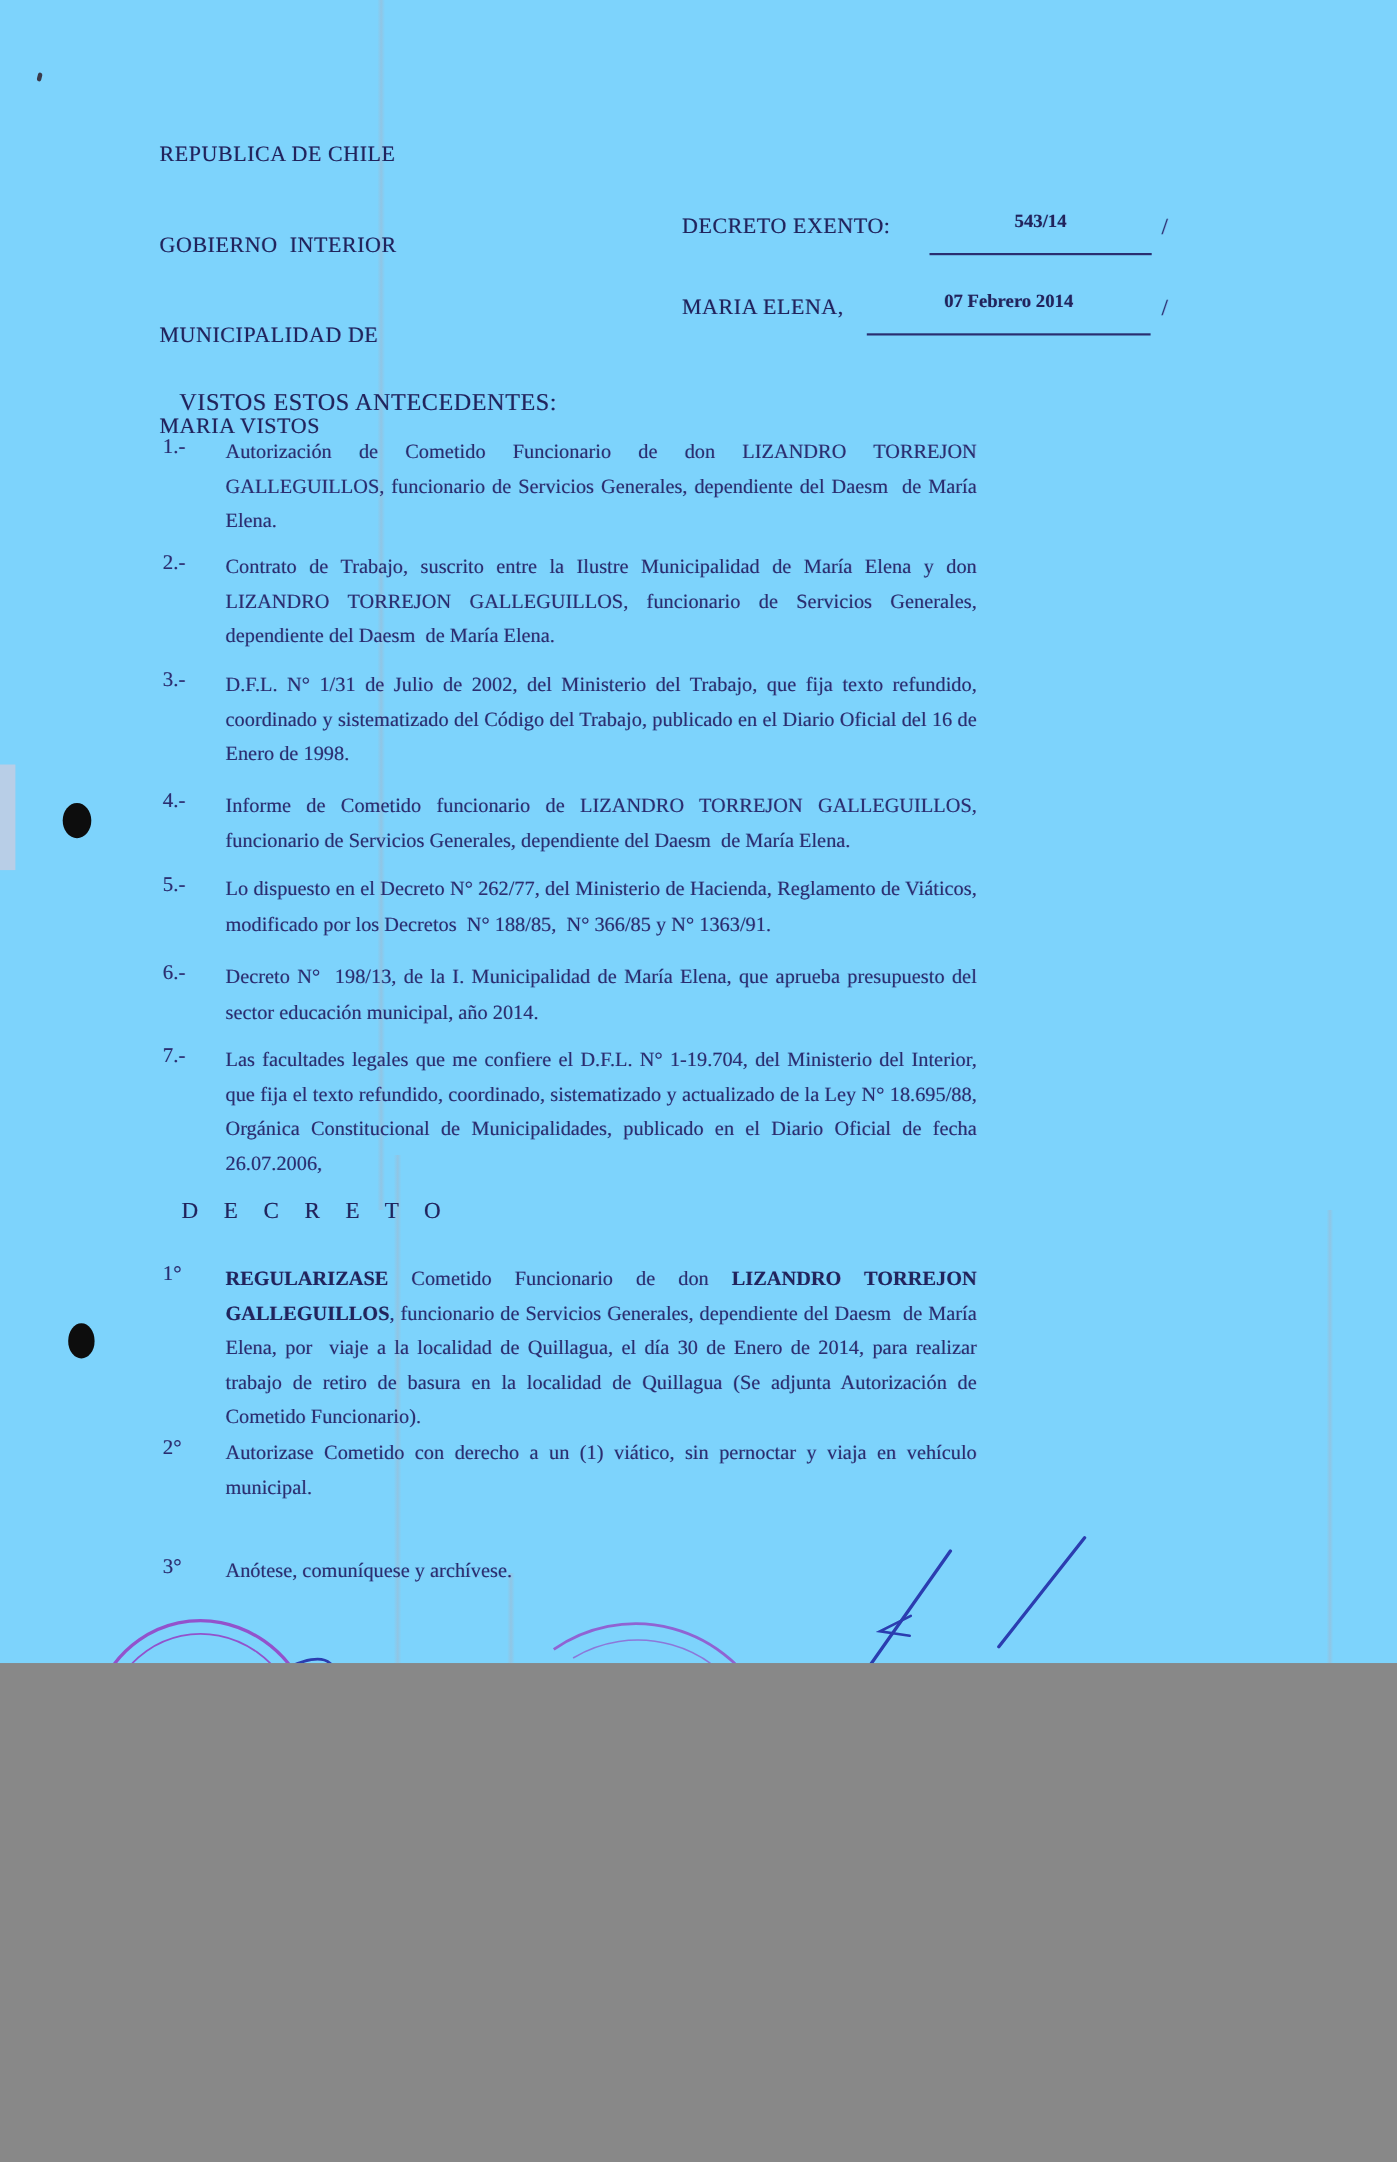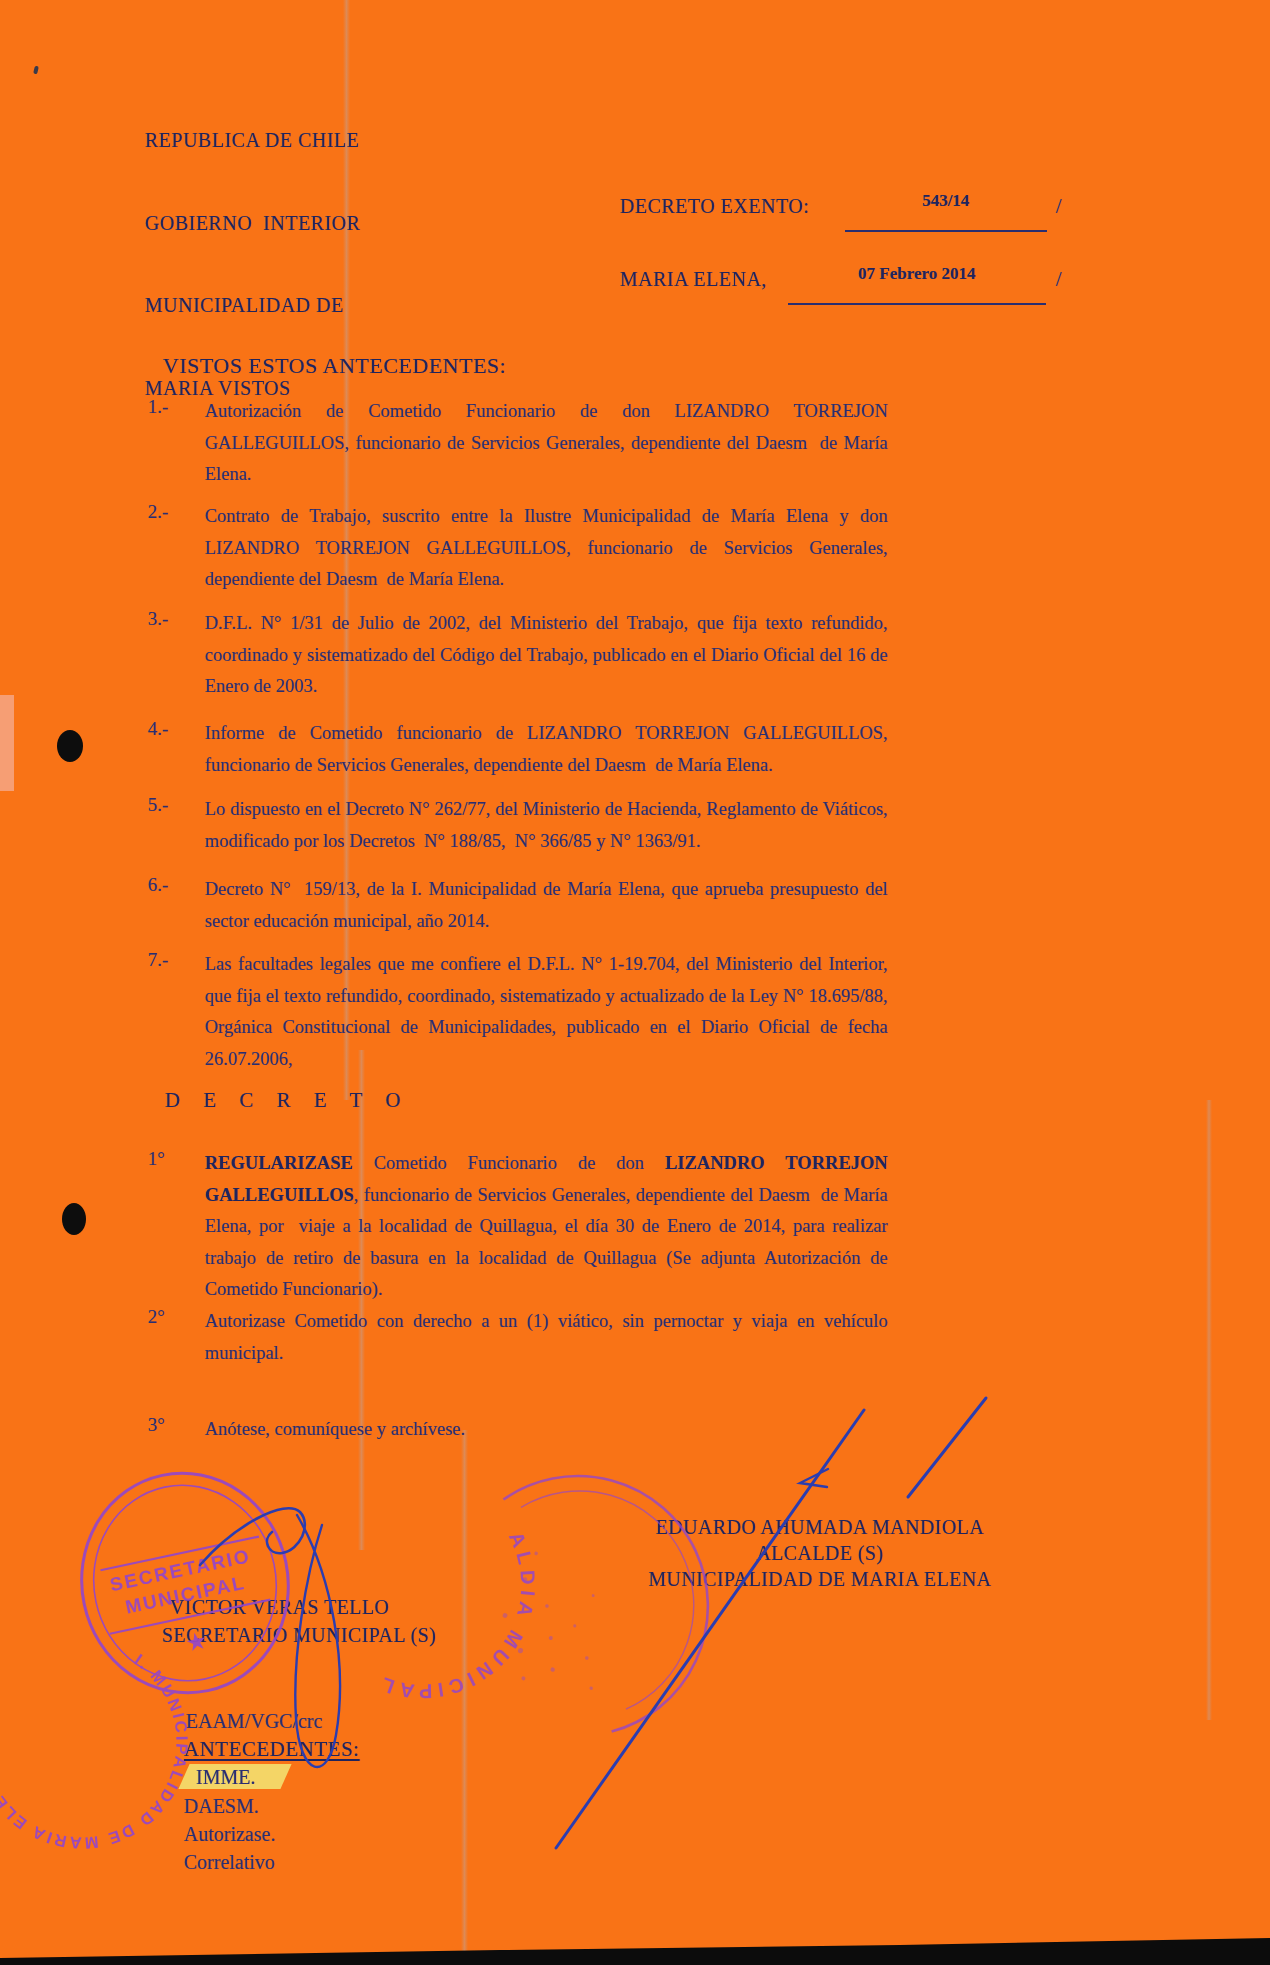--- a/index.html
+++ b/index.html
@@ -4,22 +4,22 @@
 <style>
   :root{
     --ink:#2a2e70;
     --ink-dark:#20245c;
     --stamp:#9547c8;
     --pen:#2b3db0;
     --hl:#f3ee7a;
   }
   html,body{margin:0;padding:0;background:#888;}
   #page{
-    position:relative;width:1270px;height:1965px;margin:0 auto;
-    background:#f97316;overflow:hidden;
+    position:relative;width:1270px;height:1512px;margin:0 auto;
+    background:#7dd3fc;overflow:hidden;
     font-family:"Liberation Serif", serif;color:var(--ink);
   }
   .abs{position:absolute;}
   .scan{text-shadow:0.5px 0 0 rgba(130,40,150,.28), -0.5px 0 0 rgba(0,120,130,.28);}
   .hdr{font-size:20px;line-height:27.5px;letter-spacing:.5px;color:var(--ink-dark);white-space:pre-wrap;}
   .lbl{font-size:20px;letter-spacing:.5px;color:var(--ink-dark);white-space:pre-wrap;}
   .fillline{border-bottom:2px solid var(--ink);text-align:center;font-size:17px;font-weight:bold;color:var(--ink-dark);padding-bottom:19px;}
   .slash{font-size:21px;color:var(--ink);}
   .sect-title{font-size:22px;letter-spacing:.5px;color:var(--ink-dark);}
   .item{position:absolute;left:148px;width:740px;}
@@ -69,33 +69,33 @@
   <div class="item" style="top:396px;">
     <span class="inum scan">1.-</span>
     <div class="itext scan">Autorización de Cometido Funcionario de don LIZANDRO TORREJON GALLEGUILLOS, funcionario de Servicios Generales, dependiente del Daesm  de María Elena.</div>
   </div>
   <div class="item" style="top:501px;">
     <span class="inum scan">2.-</span>
     <div class="itext scan">Contrato de Trabajo, suscrito entre la Ilustre Municipalidad de María Elena y don LIZANDRO TORREJON GALLEGUILLOS, funcionario de Servicios Generales, dependiente del Daesm  de María Elena.</div>
   </div>
   <div class="item" style="top:608px;">
     <span class="inum scan">3.-</span>
-    <div class="itext scan">D.F.L. N° 1/31 de Julio de 2002, del Ministerio del Trabajo, que fija texto refundido, coordinado y sistematizado del Código del Trabajo, publicado en el Diario Oficial del 16 de Enero de 2003.</div>
+    <div class="itext scan">D.F.L. N° 1/31 de Julio de 2002, del Ministerio del Trabajo, que fija texto refundido, coordinado y sistematizado del Código del Trabajo, publicado en el Diario Oficial del 16 de Enero de 1998.</div>
   </div>
   <div class="item" style="top:718px;">
     <span class="inum scan">4.-</span>
     <div class="itext scan">Informe de Cometido funcionario de LIZANDRO TORREJON GALLEGUILLOS, funcionario de Servicios Generales, dependiente del Daesm  de María Elena.</div>
   </div>
   <div class="item" style="top:794px;">
     <span class="inum scan">5.-</span>
     <div class="itext scan">Lo dispuesto en el Decreto N° 262/77, del Ministerio de Hacienda, Reglamento de Viáticos, modificado por los Decretos  N° 188/85,  N° 366/85 y N° 1363/91.</div>
   </div>
   <div class="item" style="top:874px;">
     <span class="inum scan">6.-</span>
-    <div class="itext scan">Decreto N°  159/13, de la I. Municipalidad de María Elena, que aprueba presupuesto del sector educación municipal, año 2014.</div>
+    <div class="itext scan">Decreto N°  198/13, de la I. Municipalidad de María Elena, que aprueba presupuesto del sector educación municipal, año 2014.</div>
   </div>
   <div class="item" style="top:949px;">
     <span class="inum scan">7.-</span>
     <div class="itext scan">Las facultades legales que me confiere el D.F.L. N° 1-19.704, del Ministerio del Interior, que fija el texto refundido, coordinado, sistematizado y actualizado de la Ley N° 18.695/88, Orgánica Constitucional de Municipalidades, publicado en el Diario Oficial de fecha 26.07.2006,</div>
   </div>
 
   <div class="abs dtitle scan" style="left:165px;top:1088px;">D E C R E T O</div>
 
   <div class="item" style="top:1148px;">
     <span class="inum scan">1°</span>

